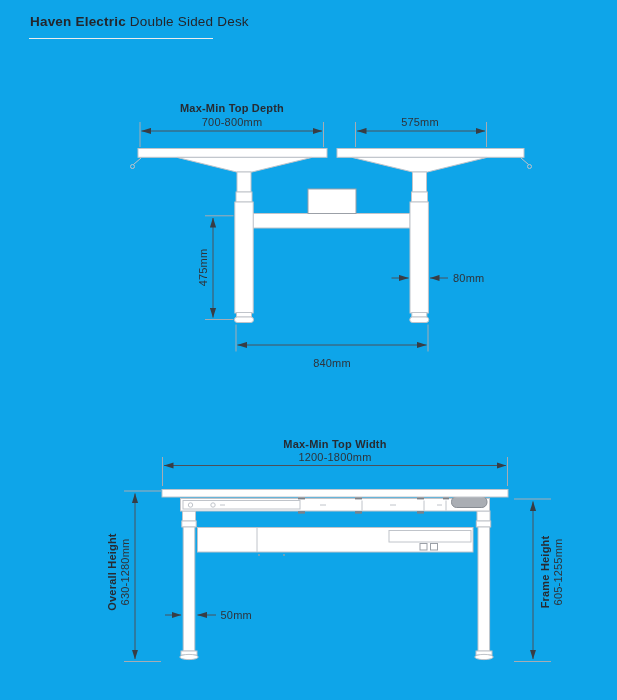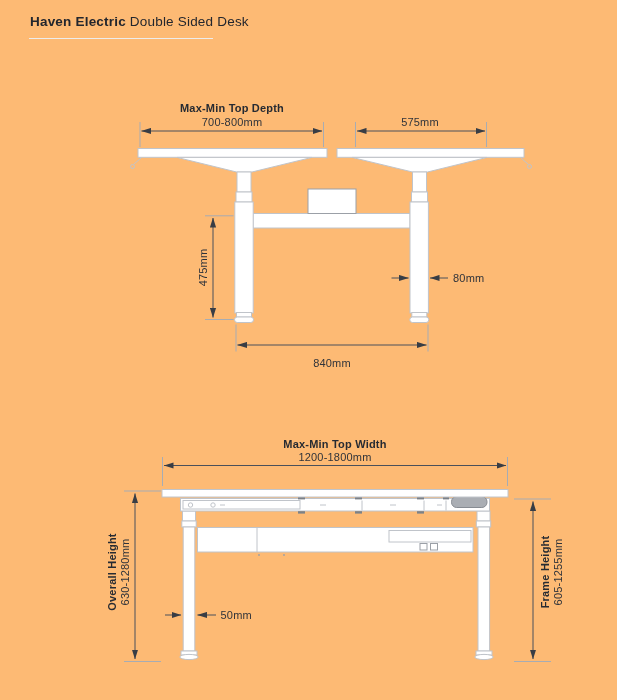--- a/index.html
+++ b/index.html
@@ -1,17 +1,17 @@
 <!DOCTYPE html>
 <html><head>
 <meta charset="utf-8">
 <style>
   html,body{margin:0;padding:0;background:#ffffff;}
   .canvas{
-    position:relative;width:617px;height:700px;background:#fdba74;
+    position:relative;width:617px;height:700px;background:#0ea5e9;
     font-family:"Liberation Sans",sans-serif;overflow:hidden;
   }
   .title{
     position:absolute;left:30px;top:14px;font-size:13.5px;color:#23262d;
     letter-spacing:.2px;white-space:nowrap;
   }
   .title .brand{font-weight:700;}
   .divider{position:absolute;left:29px;top:38px;width:184px;height:1px;background:#ececec;}
   svg{position:absolute;left:0;top:0;}
   svg text{

